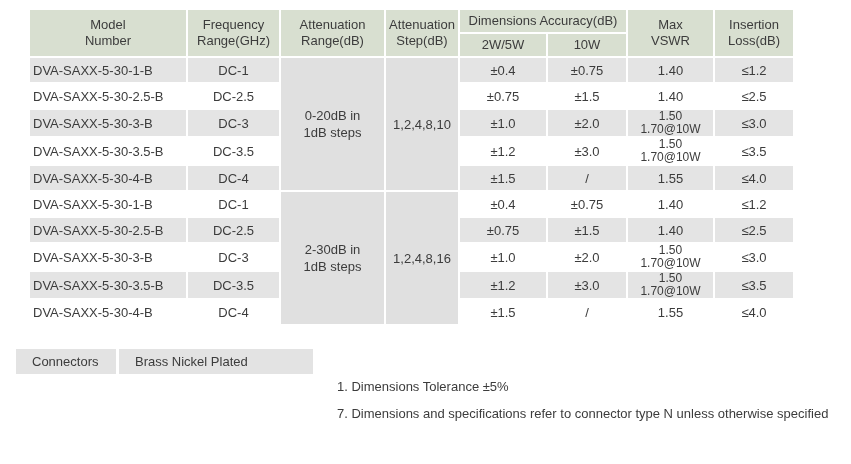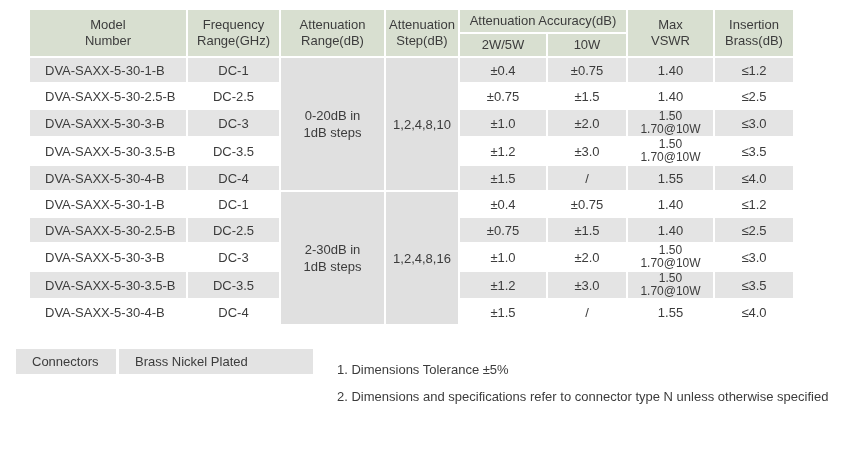--- a/index.html
+++ b/index.html
@@ -31,42 +31,42 @@
     height: 22px;
     line-height: 16px;
   }
   table.spec tbody tr { height: 24px; }
   table.spec tbody tr:nth-child(odd) td { background: #e4e4e4; }
   table.spec tbody tr:nth-child(even) td { background: #ffffff; }
   table.spec tbody td.merged {
     background: #e0e0e0 !important;
     line-height: 17px;
   }
-  table.spec td.model { text-align: left; padding-left: 15px; }
+  table.spec td.model { text-align: left; padding-left: 3px; }
   table.spec td.twoline { font-size: 12px; line-height: 13px; }
 
   
   table.materials {
     position: absolute; left: 13px; top: 346px;
     border-collapse: separate; border-spacing: 3px;
     table-layout: fixed;
     font-size: 13px;
   }
   table.materials td {
     background: #e3e3e3;
     height: 25px;
     vertical-align: middle;
     text-align: left;
     padding-left: 16px;
     white-space: nowrap;
   }
 
   
   .notes {
-    position: absolute; left: 337px; top: 361px;
+    position: absolute; left: 337px; top: 378px;
     font-size: 13px;
   }
   .notes .note { margin-bottom: 10px; line-height: 17px; white-space: nowrap; }
 </style>
 </head>
 <body>
 
 <div class="page">
 
   <table class="spec">
@@ -83,25 +83,25 @@
     <thead>
       <tr>
         <th rowspan="2">Model
 Number</th>
         <th rowspan="2">Frequency
 Range(GHz)</th>
         <th rowspan="2">Attenuation
 Range(dB)</th>
         <th rowspan="2">Attenuation
 Step(dB)</th>
-        <th colspan="2">Attenuation Accuracy(dB)</th>
+        <th colspan="2">Dimensions Accuracy(dB)</th>
         <th rowspan="2">Max
 VSWR</th>
         <th rowspan="2">Insertion
-Brass(dB)</th>
+Loss(dB)</th>
       </tr>
       <tr>
         <th>2W/5W</th>
         <th>10W</th>
       </tr>
     </thead>
     <tbody>
       <tr>
         <td class="model">DVA-SAXX-5-30-1-B</td>
         <td>DC-1</td>
@@ -203,16 +203,16 @@
     <tbody>
       <tr>
         <td>Connectors</td>
         <td>Brass Nickel Plated</td>
       </tr>
     </tbody>
   </table>
 
   <div class="notes">
     <div class="note">1. Dimensions Tolerance ±5%</div>
-    <div class="note">2. Dimensions and specifications refer to connector type N unless otherwise specified</div>
+    <div class="note">7. Dimensions and specifications refer to connector type N unless otherwise specified</div>
   </div>
 
 </div>
 
 </body></html>

